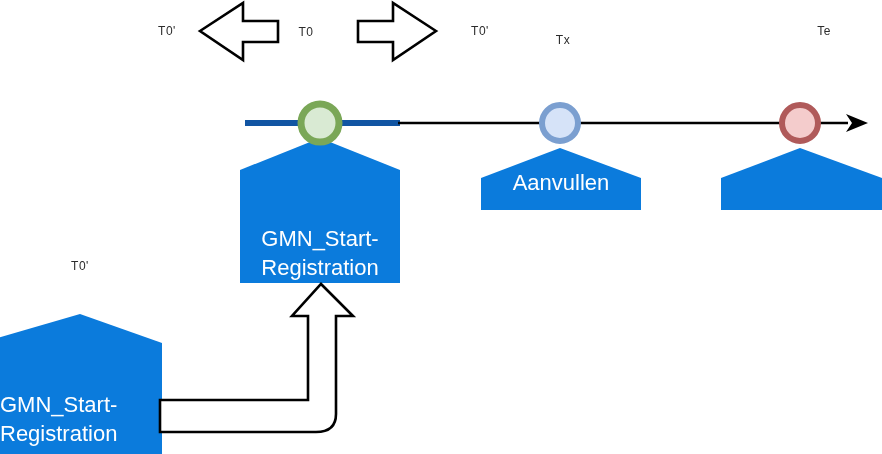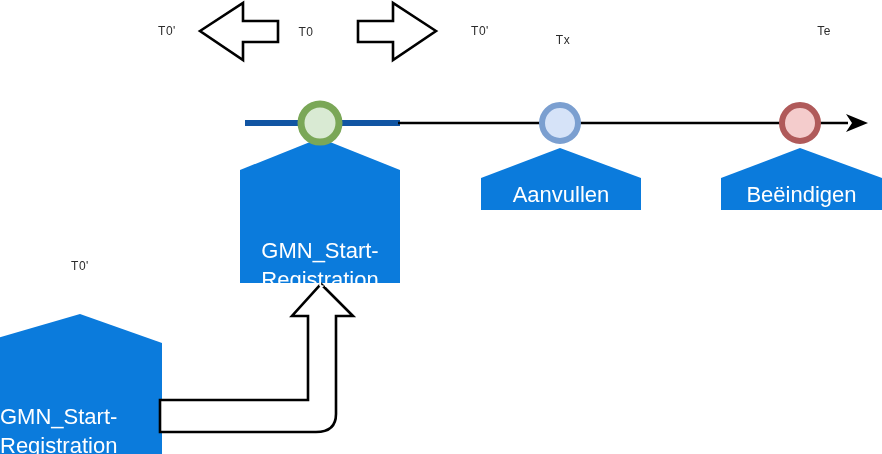--- a/index.html
+++ b/index.html
@@ -34,21 +34,20 @@
     letter-spacing: 0.5px;
   }
   .pent-label {
     position: absolute;
     font-family: "Liberation Sans", sans-serif;
     font-size: 22px;
     color: #ffffff;
     white-space: nowrap;
     text-align: center;
     line-height: 29px;
-    margin-top: 12px;
   }
 </style>
 </head>
 <body>
 
 <div id="canvas">
 
   <svg class="diagram-svg" viewBox="0 0 882 454">
 
     <g>
@@ -92,20 +91,19 @@
   <div class="tick-label" style="left:804px; top:24px; width:40px;">Te</div>
   <div class="tick-label" style="left:60px; top:259px; width:40px;">T0'</div>
 
   <div class="pent-label" style="left:240px; top:224px; width:160px;">
     <div>GMN_Start-</div>
     <div>Registration</div>
   </div>
 
   <div class="pent-label" style="left:481px; top:168px; width:160px;">Aanvullen</div>
 
-  <div class="pent-label" style="left:721px; top:168px; width:161px;">Beëindigen</div>
 
   <div class="pent-label" style="left:0px; top:390px; width:162px; text-align:left;">
     <div>GMN_Start-</div>
     <div>Registration</div>
   </div>
 
 </div>
 
 </body></html>

